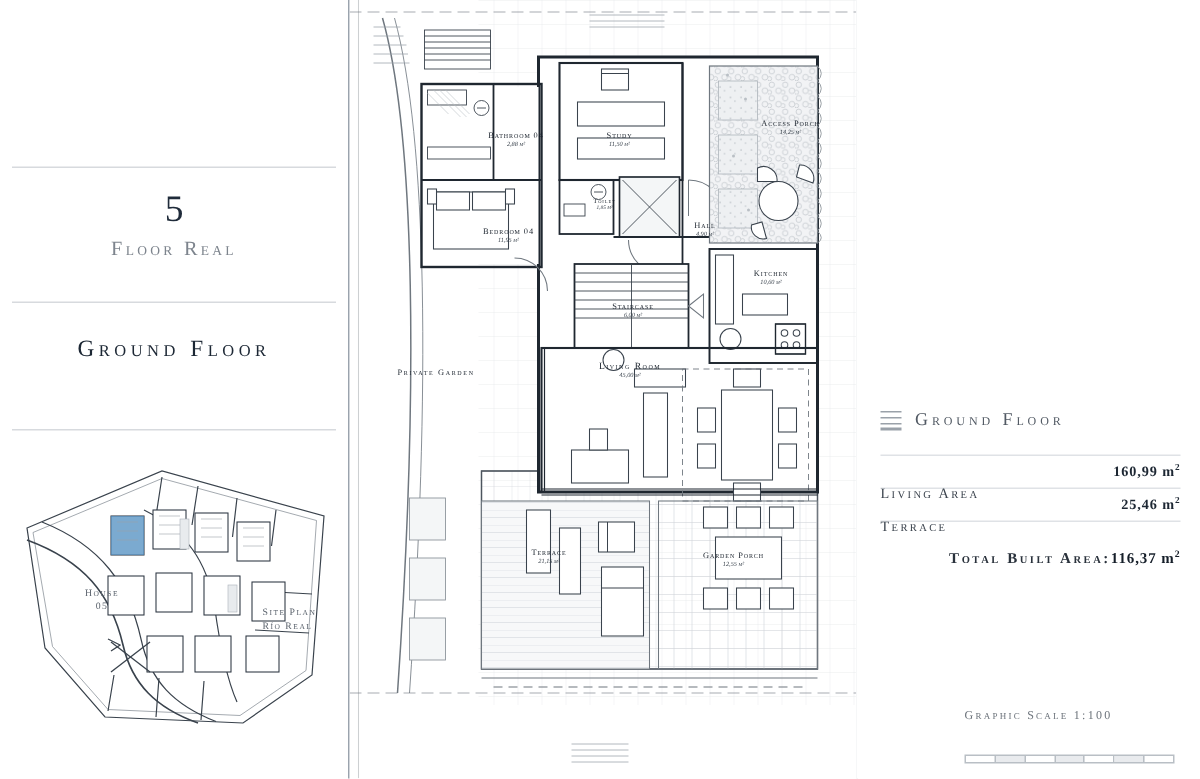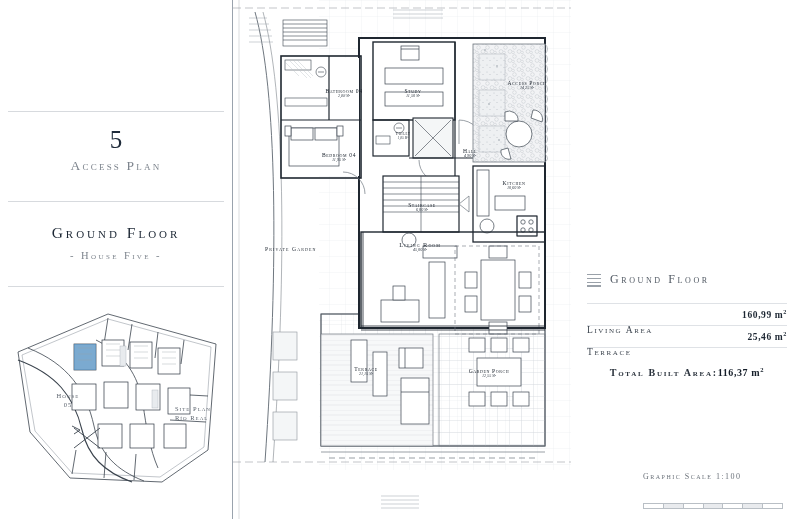--- a/index.html
+++ b/index.html
@@ -50,21 +50,21 @@
   .ip-rule.b{top:325px;}
   .ip-rule.c{top:347px;}
 
   .ip-row{position:absolute;left:16px;width:200px;height:22px;display:flex;
     align-items:center;justify-content:space-between;}
   .ip-row .k{font-size:9.5px;letter-spacing:1.6px;color:#3c444e;font-variant:small-caps;margin-top:30px;}
   .ip-row .v{font-size:9.5px;letter-spacing:.6px;color:#1d2733;font-weight:bold;}
   .ip-row.r1{top:304px;}
   .ip-row.r2{top:326px;}
   .ip-total{position:absolute;left:16px;top:362px;width:200px;height:20px;display:flex;
-    align-items:center;justify-content:center;}
+    align-items:center;justify-content:flex-end;}
   .ip-total .k{font-size:10px;letter-spacing:1.7px;color:#2a323c;font-variant:small-caps;font-weight:bold;}
   .ip-total .v{font-size:10px;color:#151e29;font-weight:bold;letter-spacing:.6px;}
   sup{font-size:.65em;}
 
   .scale-box{position:absolute;left:643px;top:472px;width:142px;}
   .scale-txt{font-size:8px;letter-spacing:1.5px;color:#6c737b;font-variant:small-caps;margin-bottom:22px;}
   .scale-bar{display:flex;width:140px;height:6px;border:1px solid #b9bfc5;box-sizing:border-box;}
   .scale-bar span{flex:1;border-right:1px solid #b9bfc5;}
   .scale-bar span:last-child{border-right:none;}
   .scale-bar span:nth-child(even){background:#e9ebee;}
@@ -81,24 +81,23 @@
 <body>
 
 <div class="page">
 
   <div class="sidebar">
     <div class="sb-rule r1"></div>
     <div class="sb-rule r2"></div>
     <div class="sb-rule r3"></div>
 
     <div class="house-num">5</div>
-    <div class="floorplan-sub">Access Plan</div>
+    <div class="floorplan-sub">Floor Real</div>
 
     <div class="gf-title">Ground Floor</div>
-    <div class="gf-sub">- House Five -</div>
 
     <div class="siteplan">
       <svg width="210" height="185" viewBox="0 0 210 185" xmlns="http://www.w3.org/2000/svg">
         <g fill="none" stroke="#3a434d" stroke-width="0.8">
 
           <path d="M6 52 L96 14 L204 44 L196 150 L150 182 L58 178 L18 132 Z"></path>
           <path d="M10 55 L96 19 L199 47 L192 147 L148 177 L60 173 L23 131 Z" stroke-width="0.5" stroke="#858d96"></path>
 
           <path d="M6 60 C44 74 62 96 70 130 C76 156 92 172 120 182" stroke-width="1.1"></path>
           <path d="M16 48 C56 64 74 90 82 126 C88 154 104 170 132 181" stroke-width="0.8"></path>

